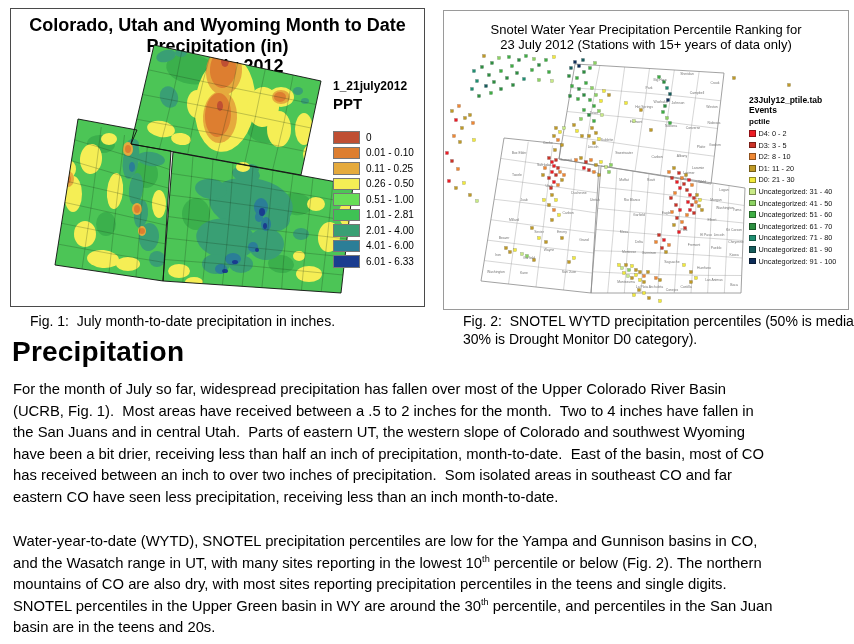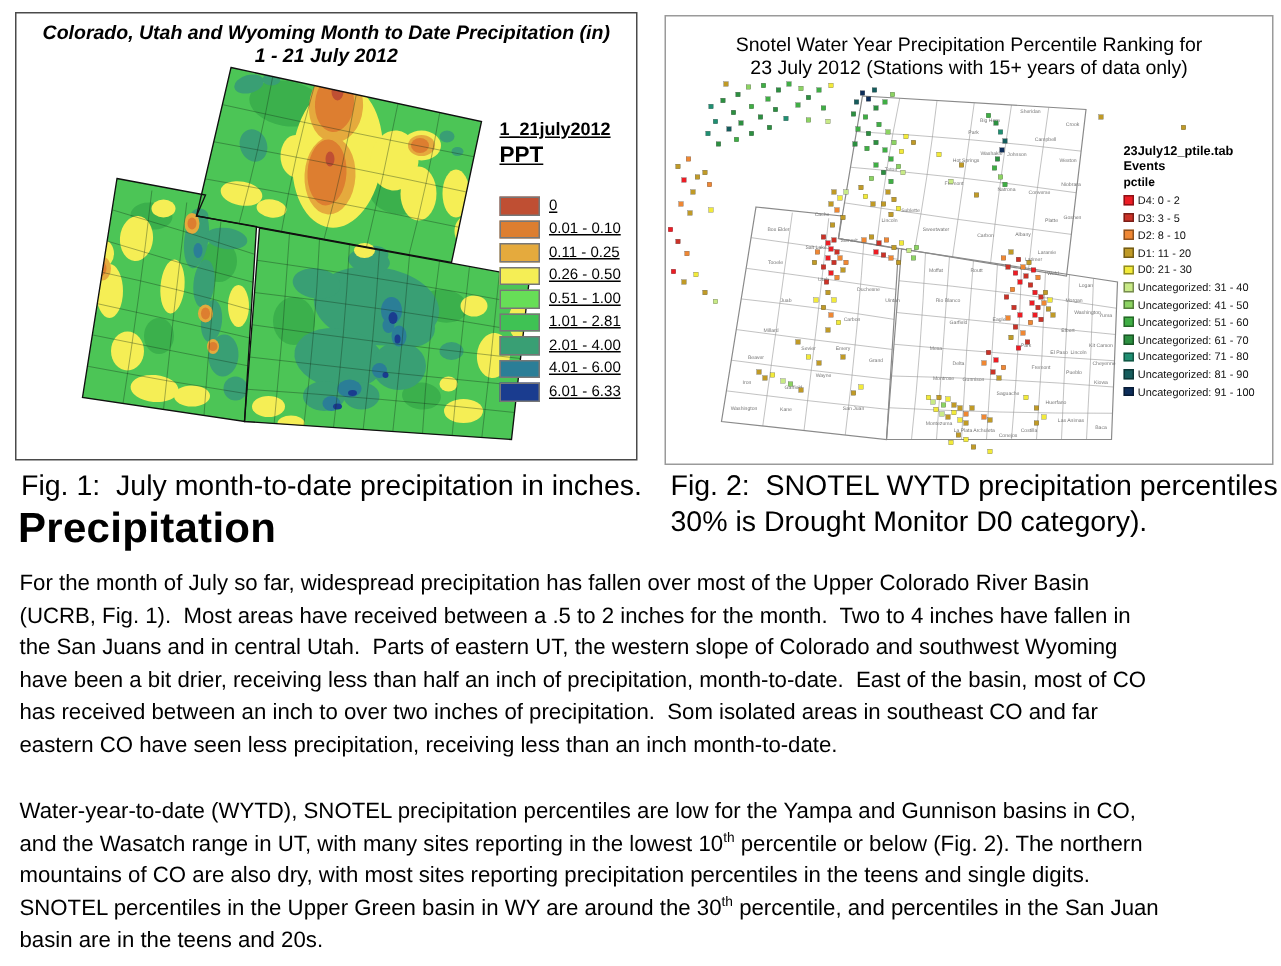--- a/index.html
+++ b/index.html
@@ -1,36 +1,36 @@
 <!DOCTYPE html>
 <html><head>
 <meta charset="utf-8">
 <style>
   html,body{margin:0;padding:0;background:#ffffff;}
   body{width:854px;height:644px;position:relative;font-family:"Liberation Sans",sans-serif;color:#000;overflow:hidden;}
   .figbox{position:absolute;background:#fff;}
   #fig1{left:10px;top:8px;width:413px;height:297px;border:1px solid #4a4a4a;}
   #fig2{left:443px;top:10px;width:404px;height:298px;border:1px solid #9a9a9a;}
   .figtitle{position:absolute;left:0;width:100%;text-align:center;line-height:1.15;}
-  #fig1 .figtitle{top:6px;font-size:13px;font-weight:bold;font-style:italic;}
+  #fig1 .figtitle{top:6px;font-size:18px;font-weight:bold;}
   #fig2 .figtitle{top:12px;font-size:13px;font-weight:normal;}
   .mapsvg{position:absolute;left:0;top:0;}
-  .legend1{position:absolute;left:322px;top:70px;width:90px;text-decoration:underline;}
+  .legend1{position:absolute;left:322px;top:70px;width:90px;}
   .legend1 .lg-title{font-size:12px;font-weight:bold;margin-bottom:2px;}
   .legend1 .lg-sub{font-size:15px;font-weight:bold;margin-bottom:19px;}
   .legend1 .lg-item{display:flex;align-items:center;margin-bottom:3px;}
   .legend1 .sw{width:25px;height:10.5px;border:1px solid #777;margin-right:6px;flex:0 0 auto;}
   .legend1 .lb{font-size:10px;white-space:nowrap;}
   .legend2{position:absolute;left:305px;top:84px;width:98px;}
   .legend2 .lg-title{font-size:8.5px;font-weight:bold;margin-bottom:2px;}
   .legend2 .lg-sub{font-size:8px;font-weight:bold;margin-bottom:3px;}
   .legend2 .lg-item{display:flex;align-items:center;margin-bottom:2.6px;}
   .legend2 .sw{width:4.5px;height:4.5px;border:0.5px solid rgba(0,0,0,.4);margin-right:3px;flex:0 0 auto;}
   .legend2 .lb{font-size:7.3px;white-space:nowrap;color:#111;}
-  .caption{position:absolute;font-size:19px;white-space:pre;line-height:1.25;}
+  .caption{position:absolute;font-size:14px;white-space:pre;line-height:1.25;margin-left:16px;}
   #cap1{left:14px;top:313px;}
   #cap2{left:447px;top:313px;}
   #heading{position:absolute;left:12px;top:336px;font-size:28px;font-weight:600;letter-spacing:0.2px;}
   .bodytext{position:absolute;left:13px;font-size:14.8px;line-height:21.6px;white-space:pre;}
   #para1{top:379px;}
   #para2{top:531px;}
   sup{font-size:0.62em;line-height:0;}
 </style>
 </head>
 <body>

